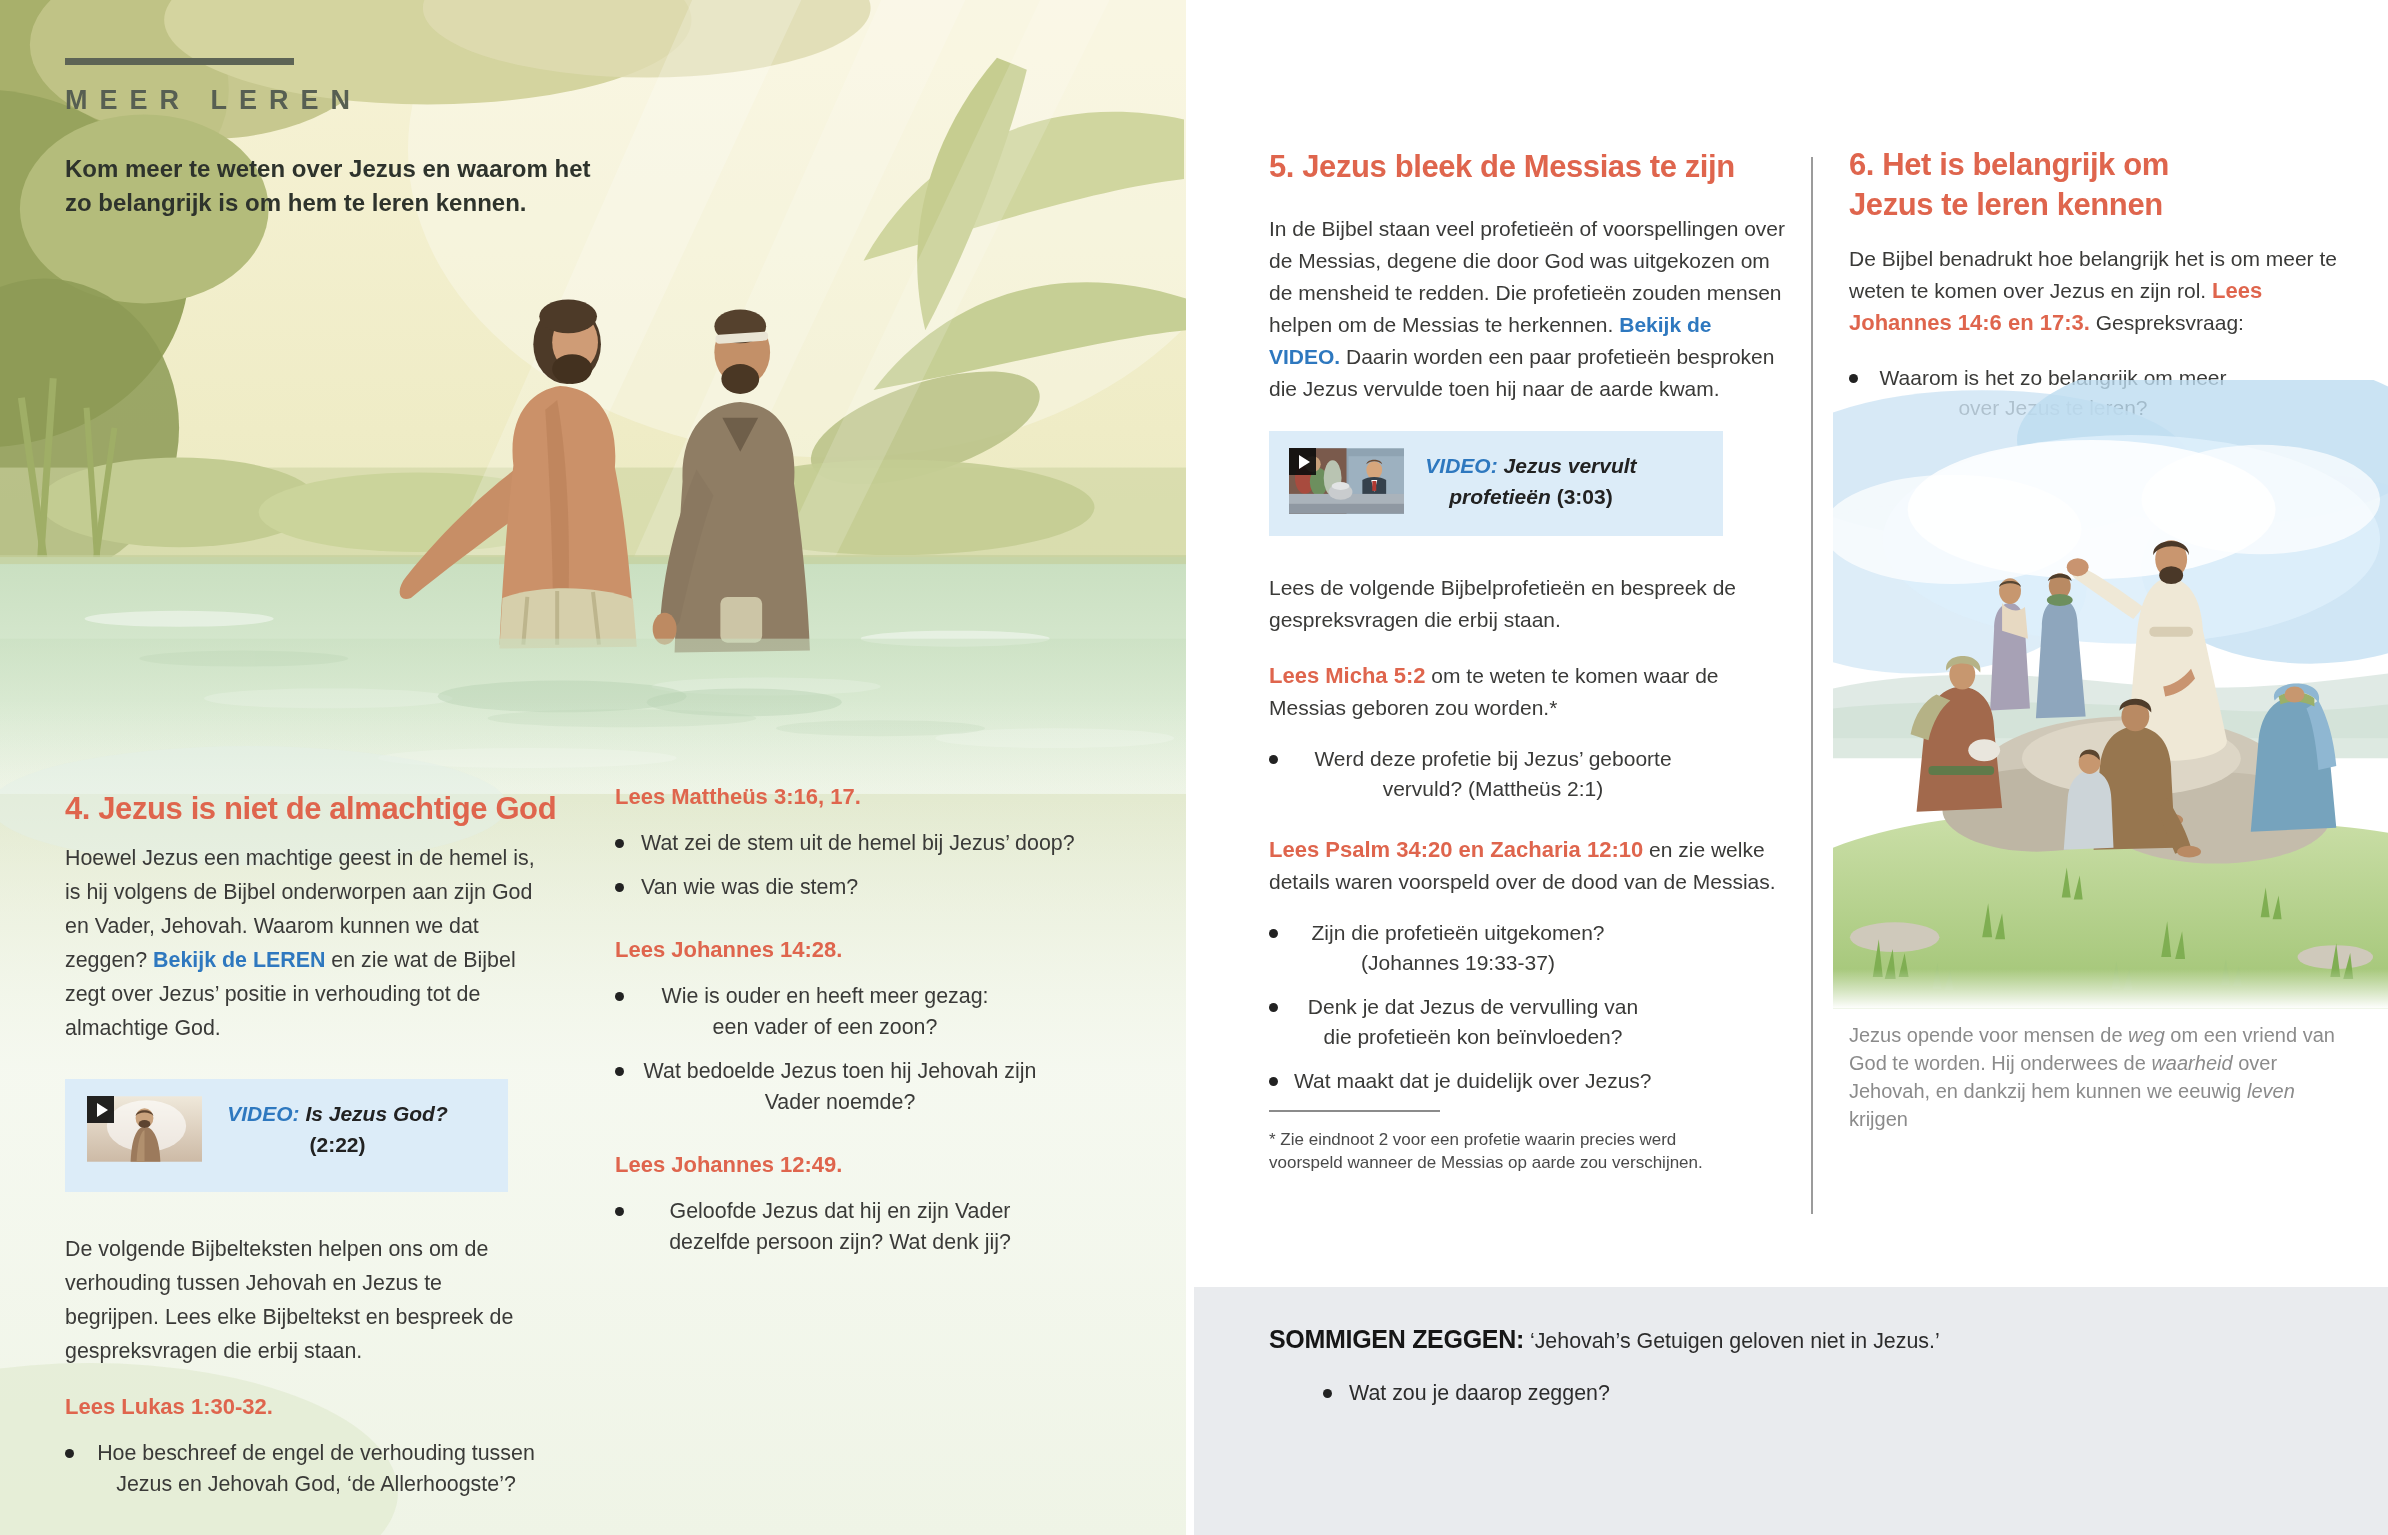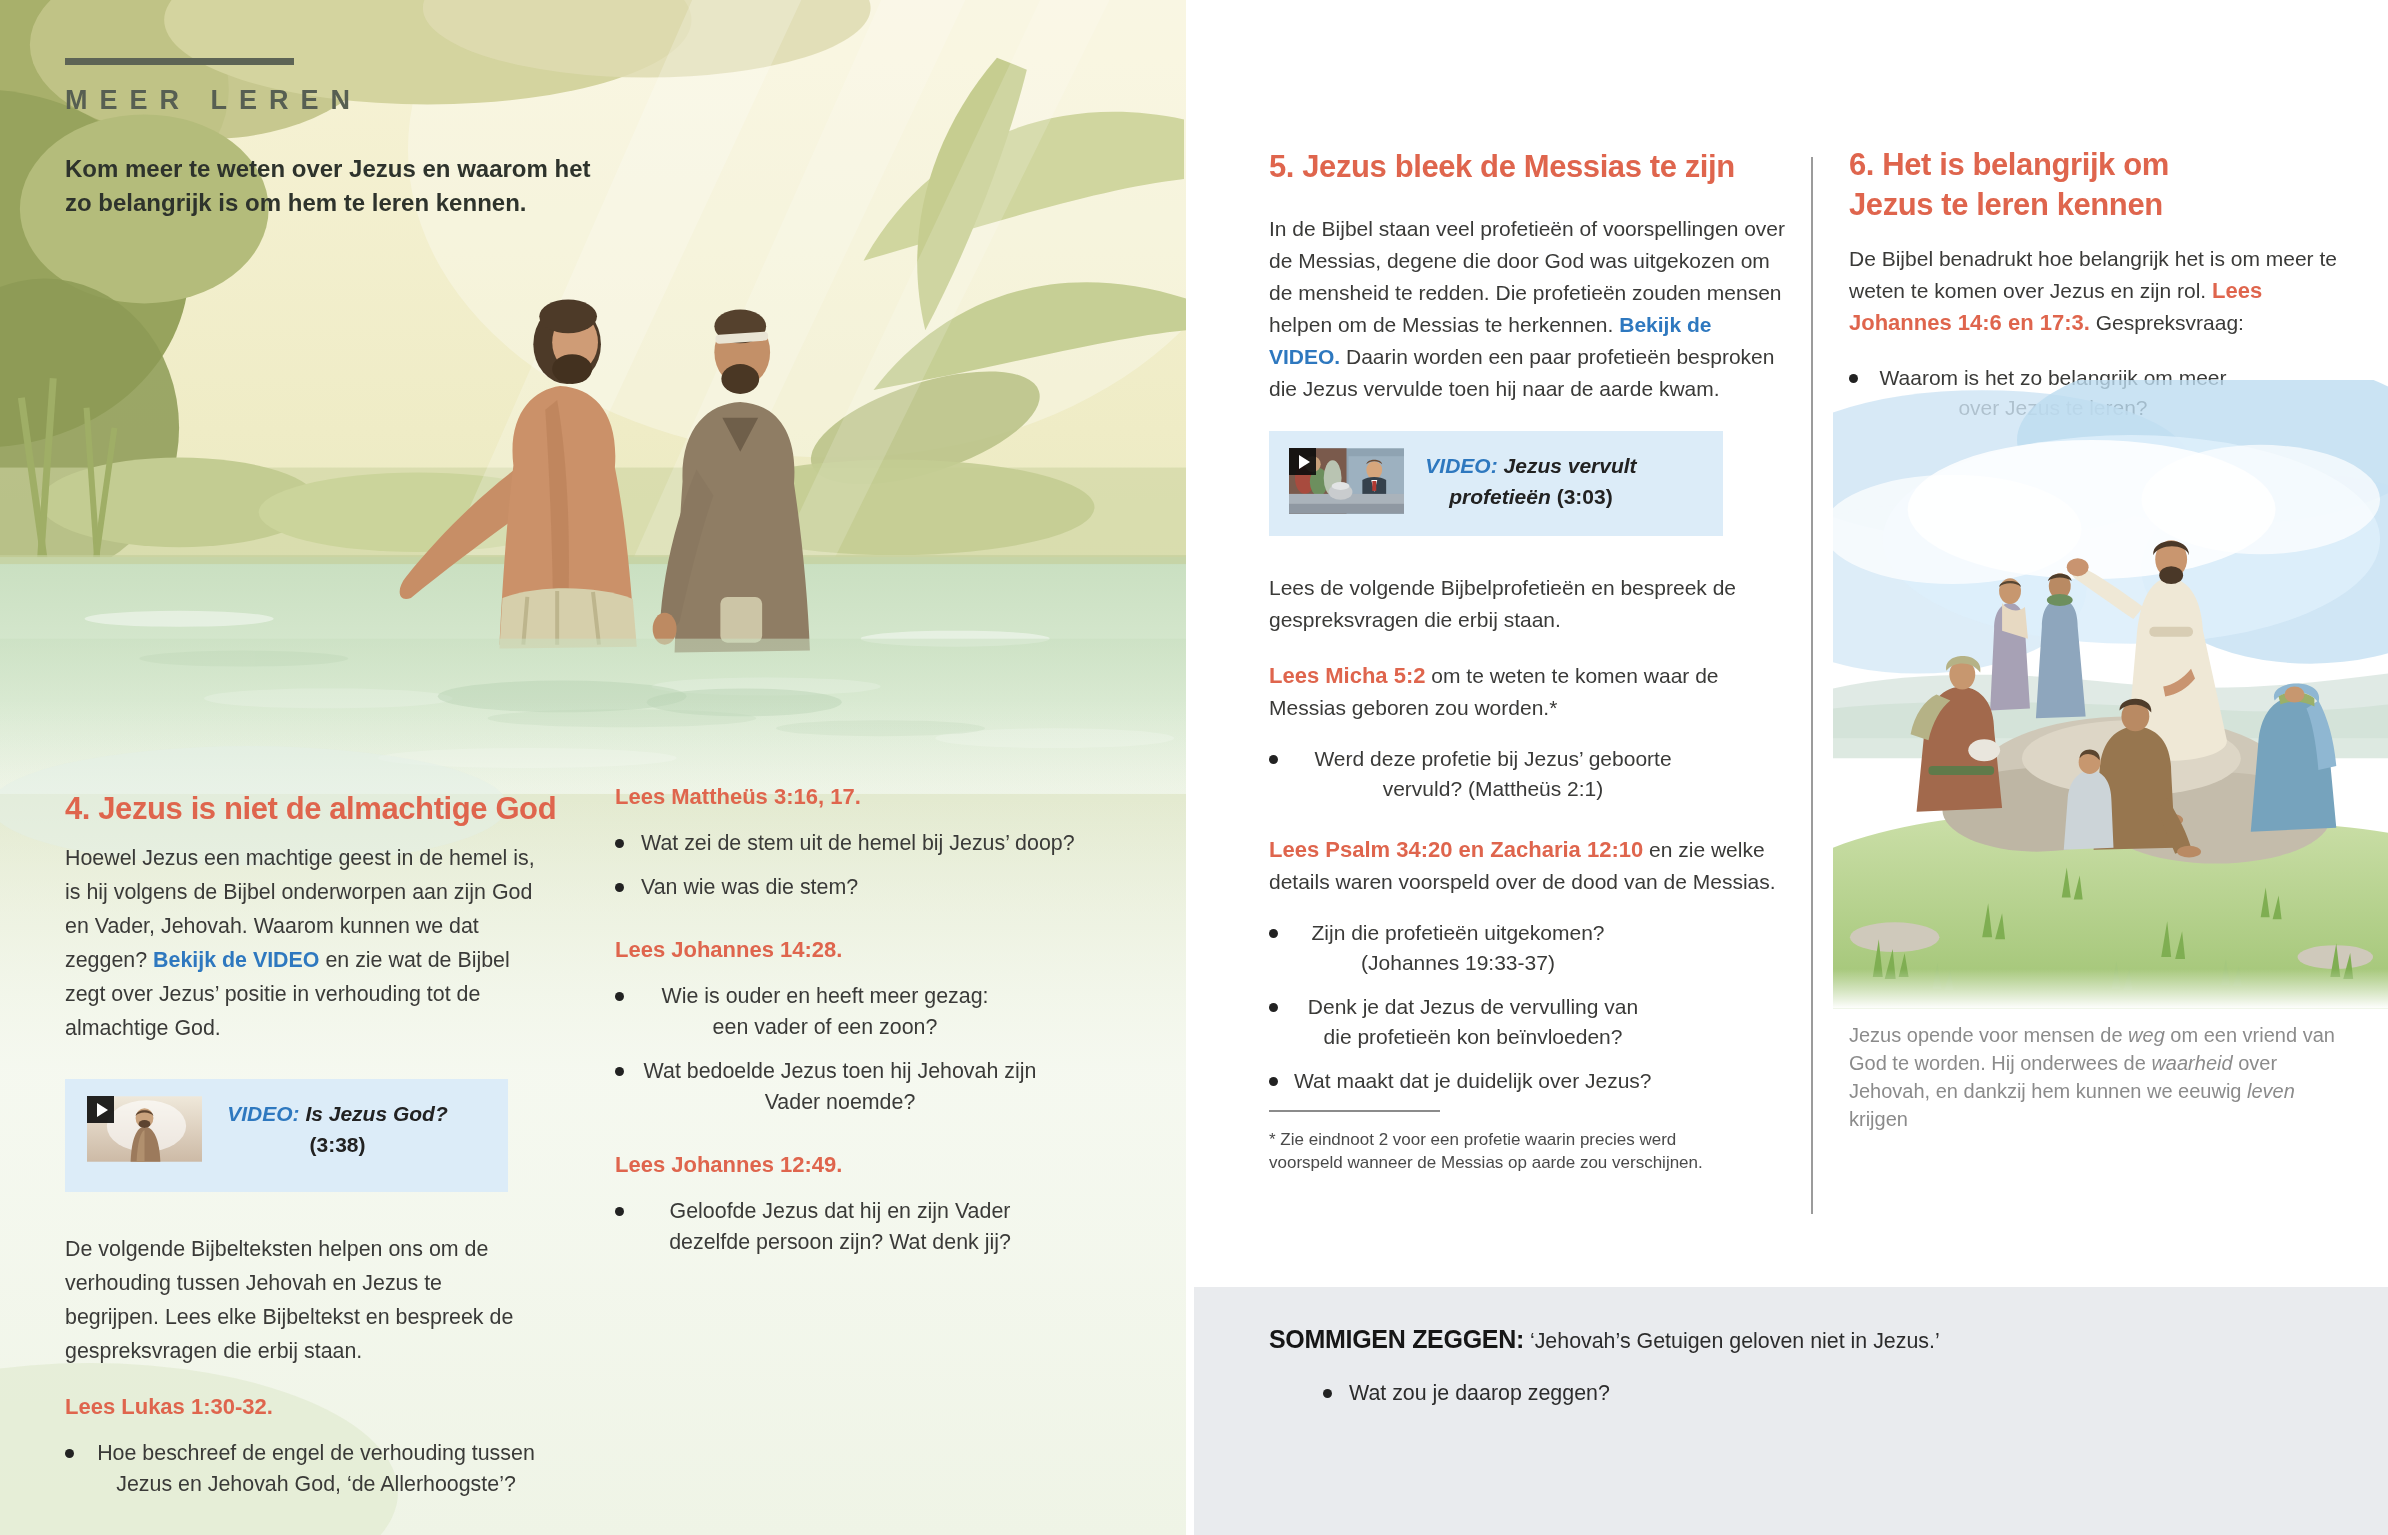--- a/index.html
+++ b/index.html
@@ -171,21 +171,21 @@
     </svg>
 
     <header class="kicker-block">
       <div class="kicker-bar"></div>
       <div class="kicker">MEER LEREN</div>
       <p class="intro">Kom meer te weten over Jezus en waarom het zo belangrijk is om hem te leren kennen.</p>
     </header>
 
     <div class="col col4">
       <h2 class="heading">4. Jezus is niet de almachtige God</h2>
-      <p class="body"><span>Hoewel Jezus een machtige geest in de hemel is, is hij volgens de Bijbel onderworpen aan zijn God en Vader, Jehovah. Waarom kunnen we dat zeggen? </span><a class="link">Bekijk de VIDEO</a><span> en zie wat de Bijbel zegt over Jezus’ positie in verhouding tot de almachtige God.</span></p>
+      <p class="body"><span>Hoewel Jezus een machtige geest in de hemel is, is hij volgens de Bijbel onderworpen aan zijn God en Vader, Jehovah. Waarom kunnen we dat zeggen? </span><a class="link">Bekijk de LEREN</a><span> en zie wat de Bijbel zegt over Jezus’ positie in verhouding tot de almachtige God.</span></p>
 
       <div class="video-box">
         <div class="thumb">
           <svg viewBox="0 0 116 66" aria-hidden="true">
             <defs>
               <linearGradient id="sep" x1="0" y1="0" x2="0" y2="1">
                 <stop offset="0" stop-color="#efe8da"></stop>
                   <stop offset="1" stop-color="#cdbaa6"></stop>
               </linearGradient>
             </defs>
@@ -194,21 +194,21 @@
             <path d="M44 66 C 45 42 50 32 58 30 C 68 32 73 44 74 66 Z" fill="#9c7a5c"></path>
             <path d="M50 66 C 51 46 54 36 58 34 L 58 66 Z" fill="#b1906e"></path>
             <ellipse cx="58" cy="22" rx="9" ry="10" fill="#caa37e"></ellipse>
             <path d="M49 20 C 50 12 66 12 67 20 C 64 15 52 15 49 20 Z" fill="#5d4430"></path>
             <ellipse cx="58" cy="28" rx="6" ry="4" fill="#5d4430"></ellipse>
           </svg>
           <span class="play">
               <span class="tri"></span>
             </span>
         </div>
-        <p class="video-text"><span class="vlabel">VIDEO:</span> <span class="vtitle">Is Jezus God?</span> <span class="vdur">(3:38)</span></p>
+        <p class="video-text"><span class="vlabel">VIDEO:</span> <span class="vtitle">Is Jezus God?</span> <span class="vdur">(2:22)</span></p>
       </div>
 
       <p class="body">De volgende Bijbelteksten helpen ons om de verhouding tussen Jehovah en Jezus te begrijpen. Lees elke Bijbeltekst en bespreek de gespreksvragen die erbij staan.</p>
       <p class="readref">Lees Lukas 1:30-32.</p>
       <ul class="qlist">
         <li>
             <span class="dot"></span>
             <span class="qtext">Hoe beschreef de engel de verhouding tussen Jezus en Jehovah God, ‘de Allerhoogste’?</span>
           </li>
       </ul>

